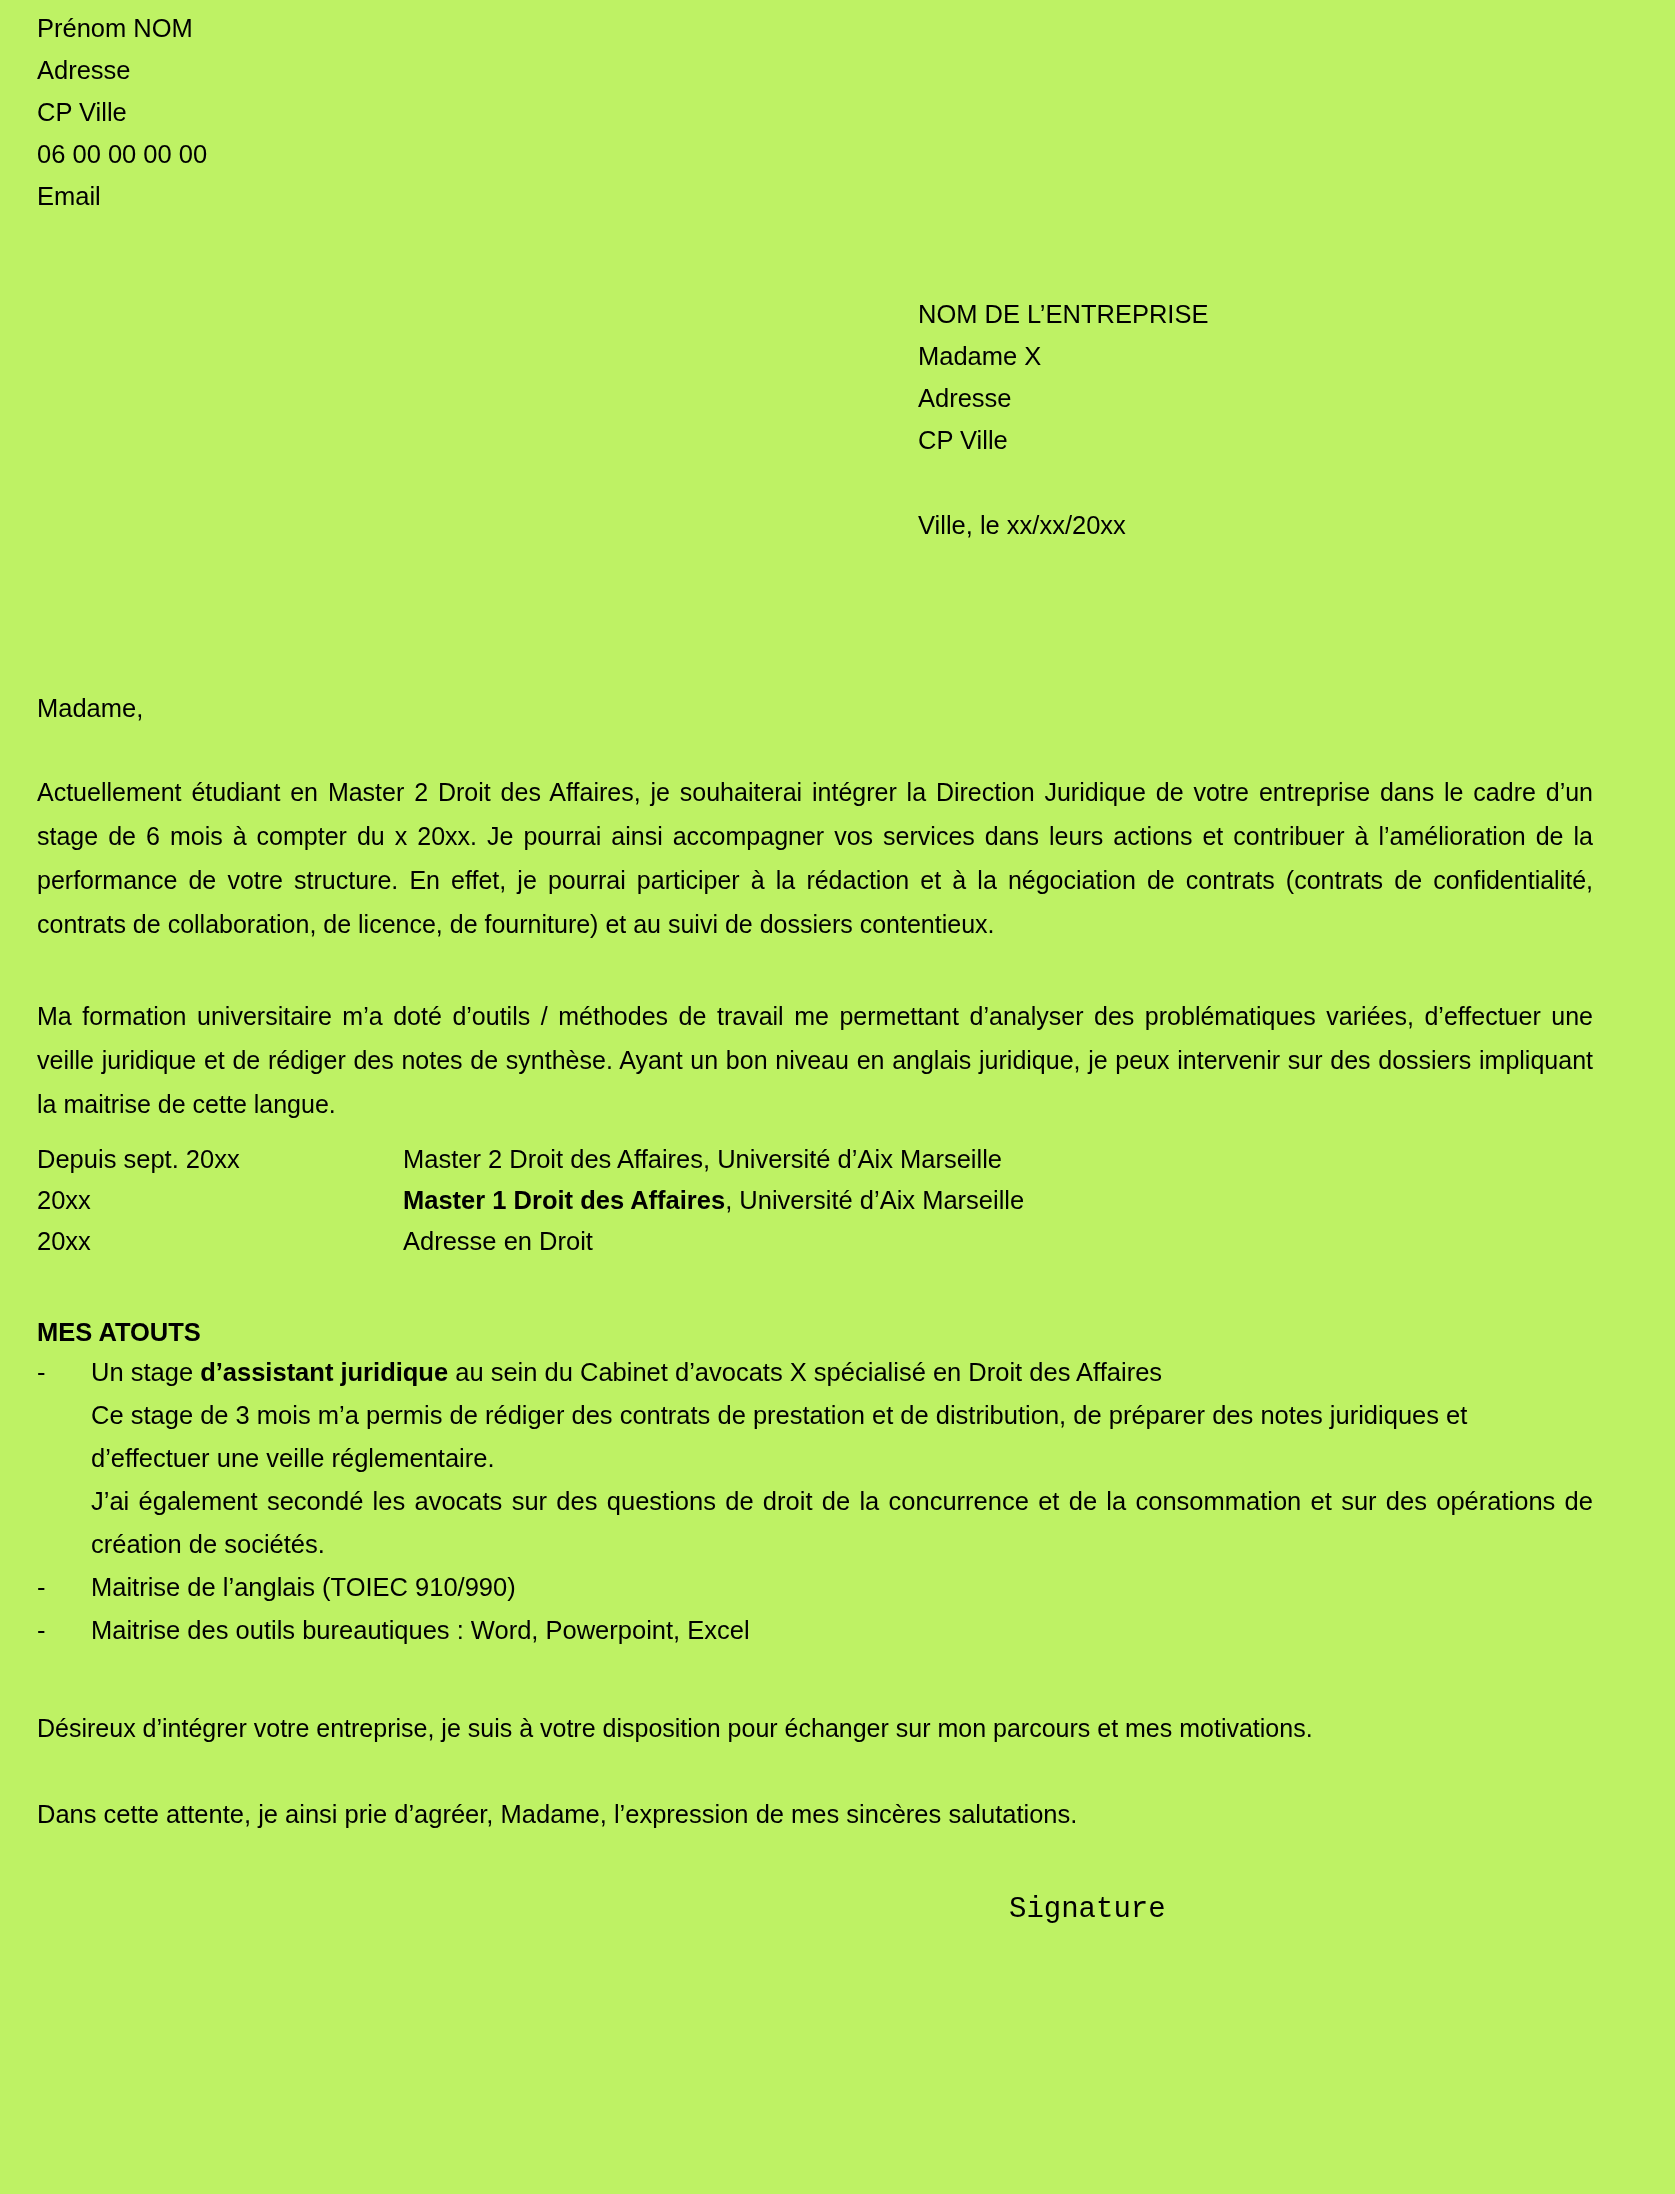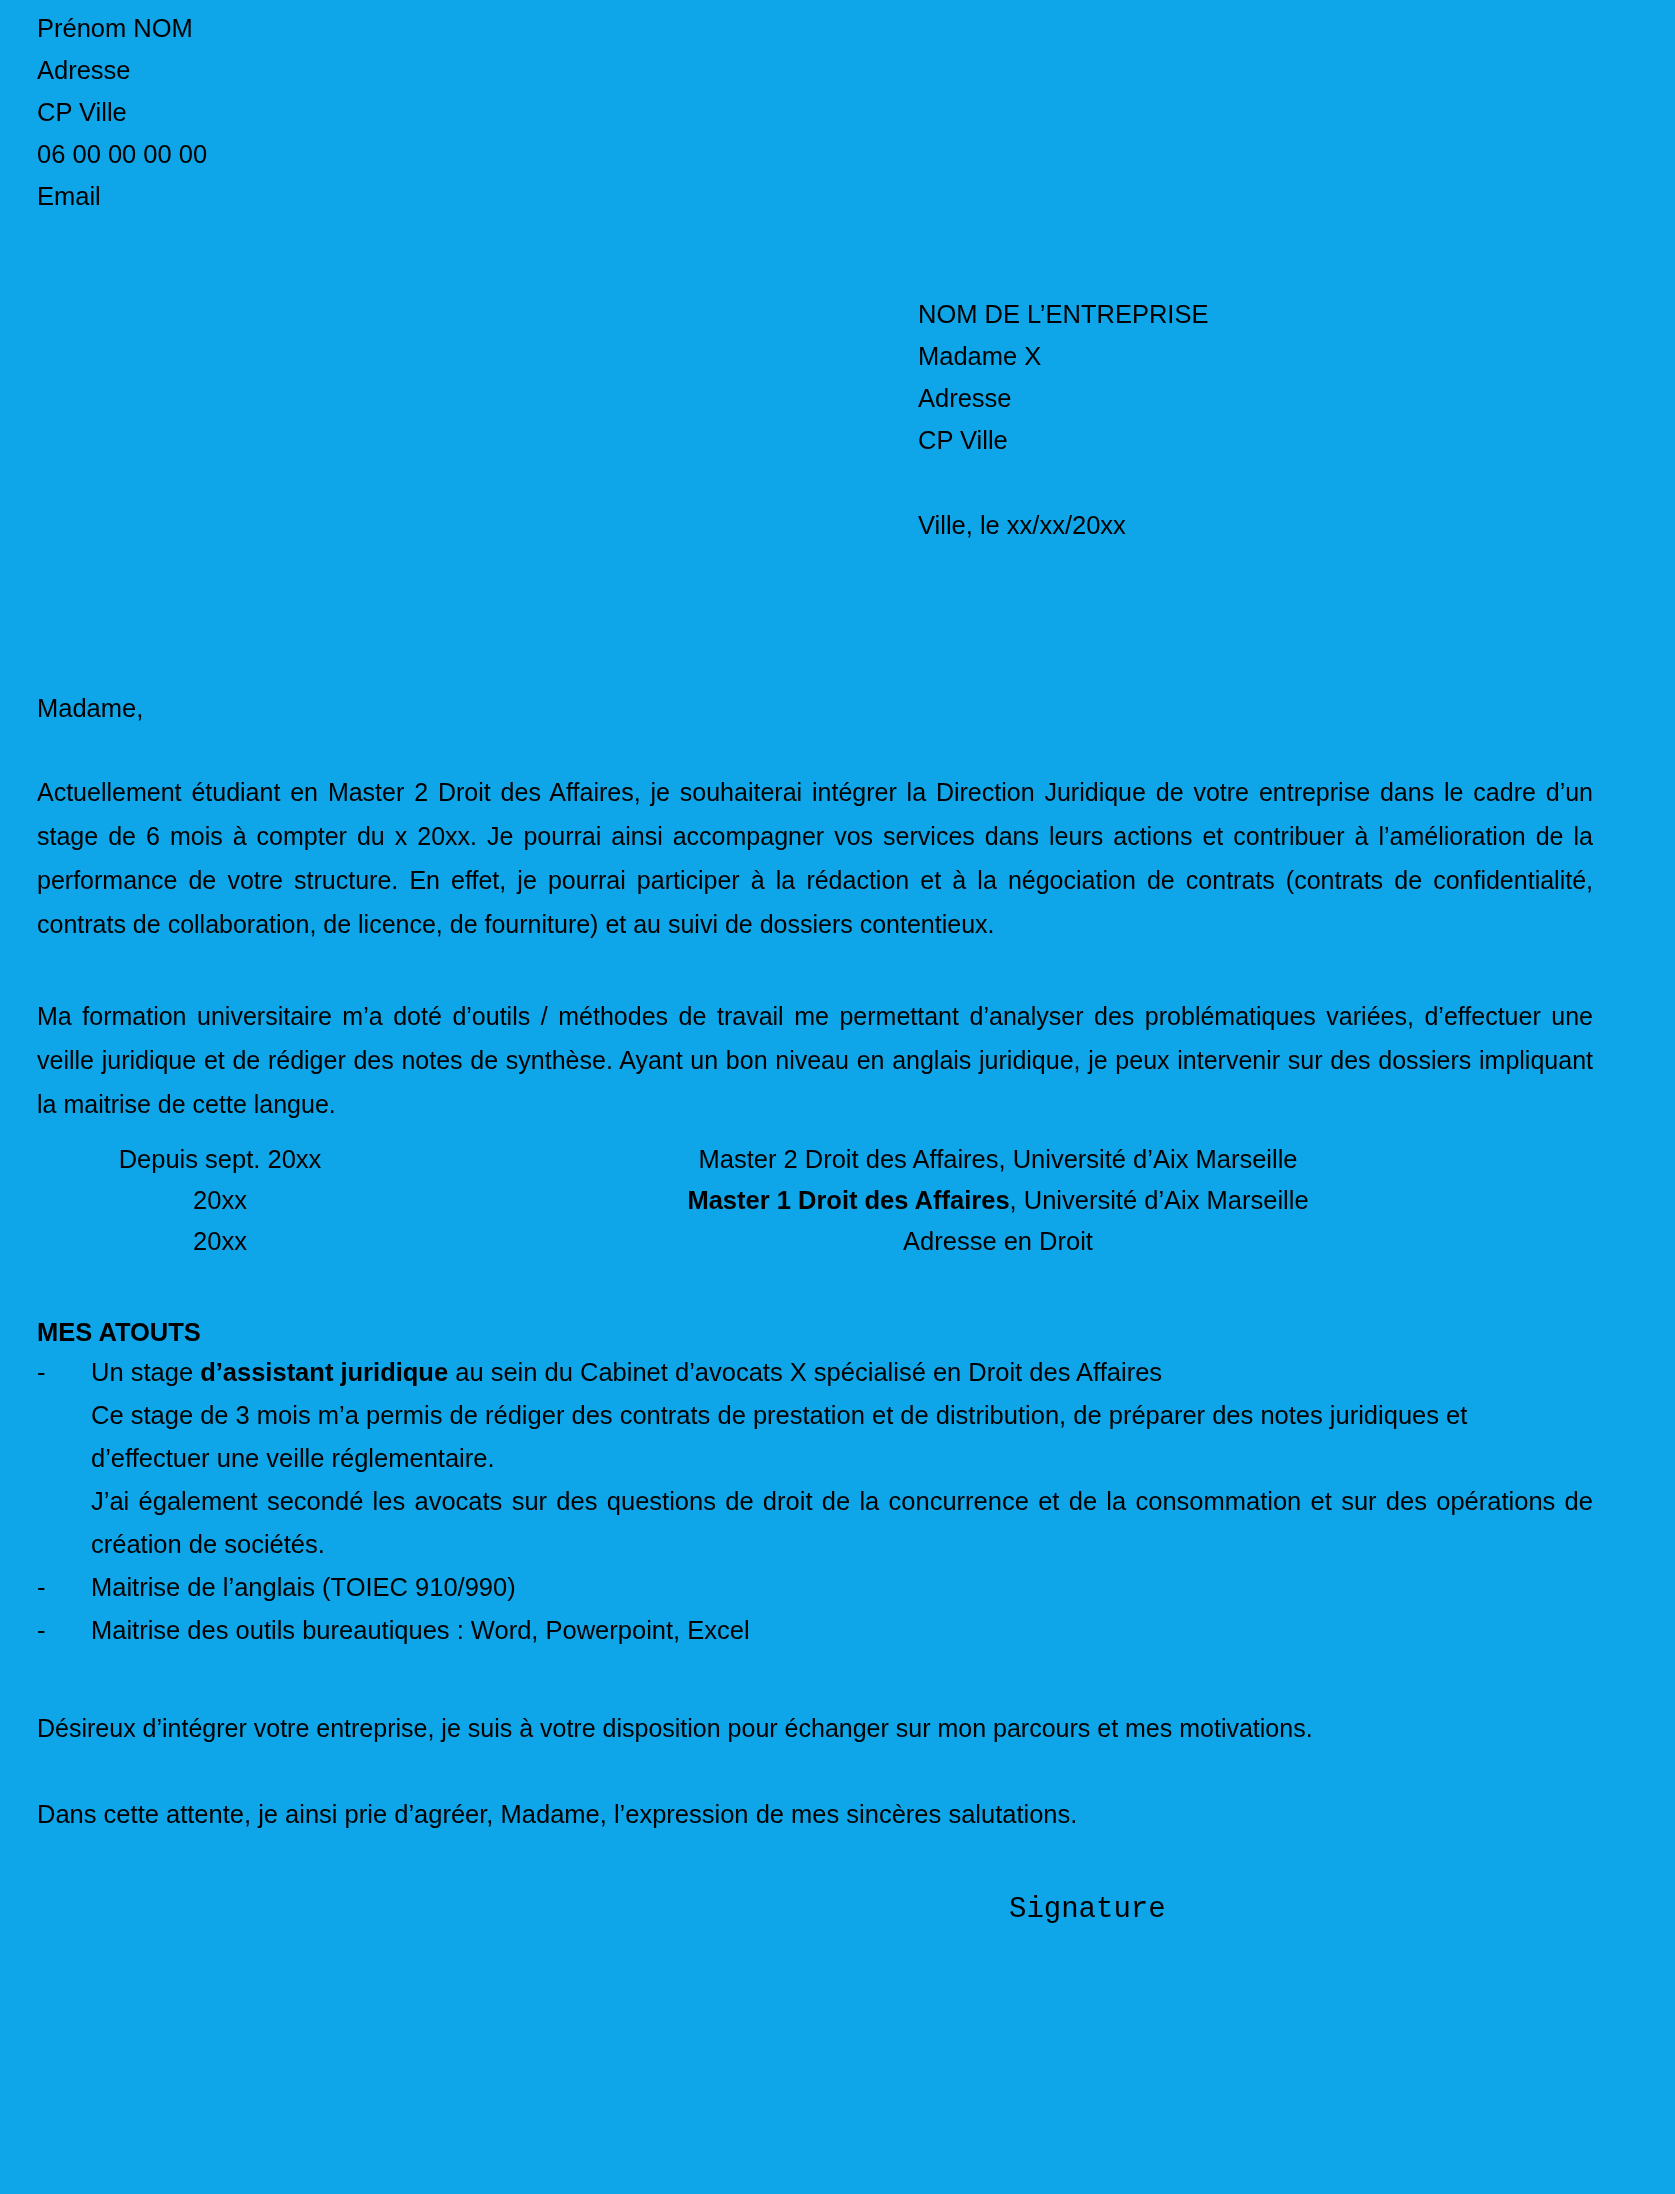--- a/index.html
+++ b/index.html
@@ -8,21 +8,21 @@
     background: #ffffff;
   }
   body {
     font-family: "Liberation Sans", sans-serif;
     color: #000000;
   }
   .page {
     position: relative;
     width: 1676px;
     height: 2194px;
-    background: #0ea5e9;
+    background: #bef264;
     box-sizing: border-box;
     padding: 0;
     overflow: hidden;
   }
   .inner {
     position: absolute;
     left: 37px;
     top: 0px;
     width: 1556px;
   }
@@ -60,21 +60,20 @@
     line-height: 38px;
     font-weight: bold;
     margin: 0;
   }
 
   
   .formation-row {
     display: flex;
     font-size: 25.5px;
     line-height: 41px;
-    text-align: center;
   }
   .formation-date {
     width: 366px;
     flex: 0 0 366px;
   }
   .formation-desc {
     flex: 1 1 auto;
   }
 
   

